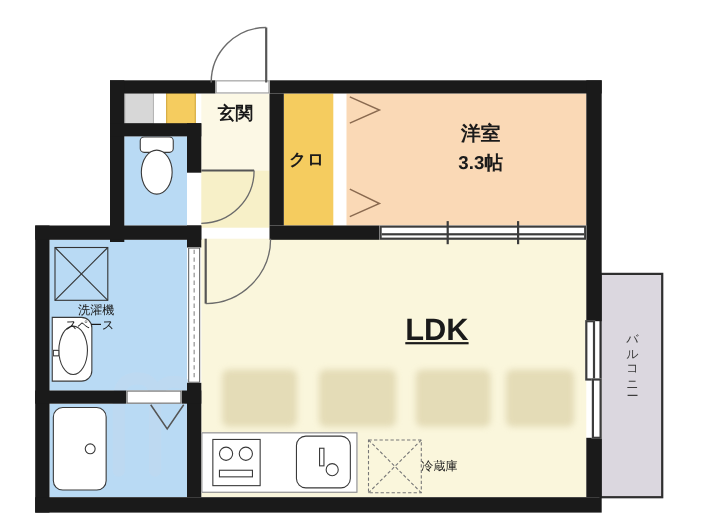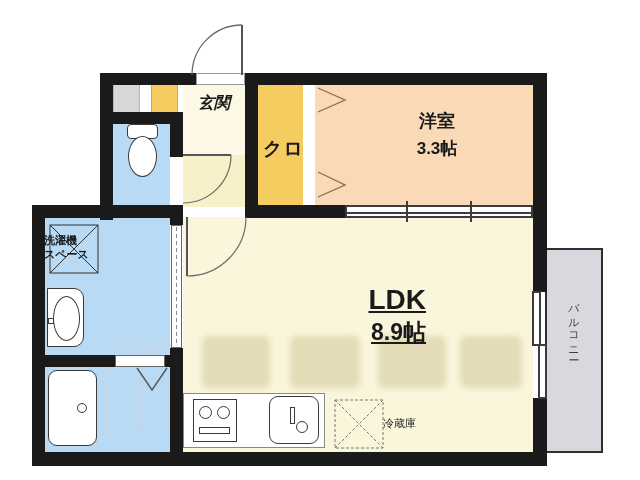--- a/index.html
+++ b/index.html
@@ -17,27 +17,27 @@
   
   .wall{position:absolute;background:#1a1a1a;z-index:3;}
   .struct{position:absolute;z-index:3;}
   .panel{position:absolute;background:#fff;border:1px solid #777;box-sizing:border-box;z-index:3;}
   .winband{position:absolute;background:#fff;border:2px solid #3c3c3c;box-sizing:border-box;z-index:4;}
   .fixture{position:absolute;background:#fff;border:1.4px solid #3a3a3a;box-sizing:border-box;z-index:4;}
   svg.overlay{position:absolute;left:0;top:0;z-index:4;}
   
   .lbl{position:absolute;z-index:5;white-space:nowrap;color:#1a1a1a;}
   .lbl-genkan{font-size:16px;font-weight:bold;}
-  .lbl-kuro{font-size:19px;font-weight:bold;letter-spacing:1px;}
+  .lbl-kuro{font-size:15px;font-weight:bold;letter-spacing:1px;}
   .lbl-yoshitsu{font-size:18px;font-weight:bold;text-align:center;line-height:1.5;}
   .lbl-yoshitsu .sz{font-size:17px;}
   .lbl-ldk{font-size:28px;font-weight:600;text-align:right;line-height:1.1;text-decoration:underline;}
   .lbl-ldk .sz{font-size:23px;font-weight:700;}
   .lbl-small{font-size:11px;margin-left:40px;}
-  .lbl-washer{font-size:11px;font-weight:bold;text-align:left;line-height:1.25;}
+  .lbl-washer{font-size:11px;font-weight:normal;text-align:right;line-height:1.25;margin-top:42px;}
   .lbl-balcony{font-size:11px;color:#3d3d3d;writing-mode:vertical-rl;text-orientation:upright;letter-spacing:2px;}
 </style>
 </head>
 <body>
 
 <div id="canvas">
 
   <div class="room" style="left:113px;top:124px;width:57px;height:81px;background:#b9daf4;"></div>
   <div class="room water" style="left:45px;top:218px;width:125px;height:137px;"></div>
   <div class="room water" style="left:45px;top:367px;width:125px;height:85px;"></div>
@@ -141,29 +141,28 @@
 
   <div class="fixture" style="left:183px;top:393px;width:142px;height:55px;border-width:1px;border-color:#888;"></div>
   <div class="fixture" style="left:193px;top:399px;width:44px;height:43px;"></div>
   <div class="fixture" style="left:199px;top:406px;width:13px;height:13px;border-radius:50%;"></div>
   <div class="fixture" style="left:217px;top:406px;width:13px;height:13px;border-radius:50%;"></div>
   <div class="fixture" style="left:199px;top:427px;width:31px;height:7px;"></div>
   <div class="fixture" style="left:269px;top:396px;width:50px;height:48px;border-radius:9px;"></div>
   <div class="fixture" style="left:290px;top:407px;width:5px;height:17px;border-width:1.2px;"></div>
   <div class="fixture" style="left:296px;top:421px;width:12px;height:12px;border-radius:50%;border-width:1.2px;"></div>
 
-  <div class="lbl lbl-genkan" style="left:198px;top:93px;font-style:italic;">玄関</div>
+  <div class="lbl lbl-genkan" style="left:198px;top:93px;">玄関</div>
   <div class="lbl lbl-kuro" style="left:263px;top:136px;">クロ</div>
   <div class="lbl lbl-yoshitsu" style="left:387px;top:108px;width:100px;">
     <span>洋室</span><br>
     <span class="sz">3.3帖</span>
   </div>
   <div class="lbl lbl-ldk" style="left:306px;top:285px;width:120px;">
     <span>LDK</span><br>
-    <span class="sz">8.9帖</span>
   </div>
   <div class="lbl lbl-washer" style="left:44px;top:234px;width:60px;">
     <span>洗濯機</span><br>
     <span>スペース</span>
   </div>
   <div class="lbl lbl-small" style="left:343px;top:416px;">冷蔵庫</div>
   <div class="lbl lbl-balcony" style="left:566px;top:296px;">バルコニー</div>
 
 </div>
 

